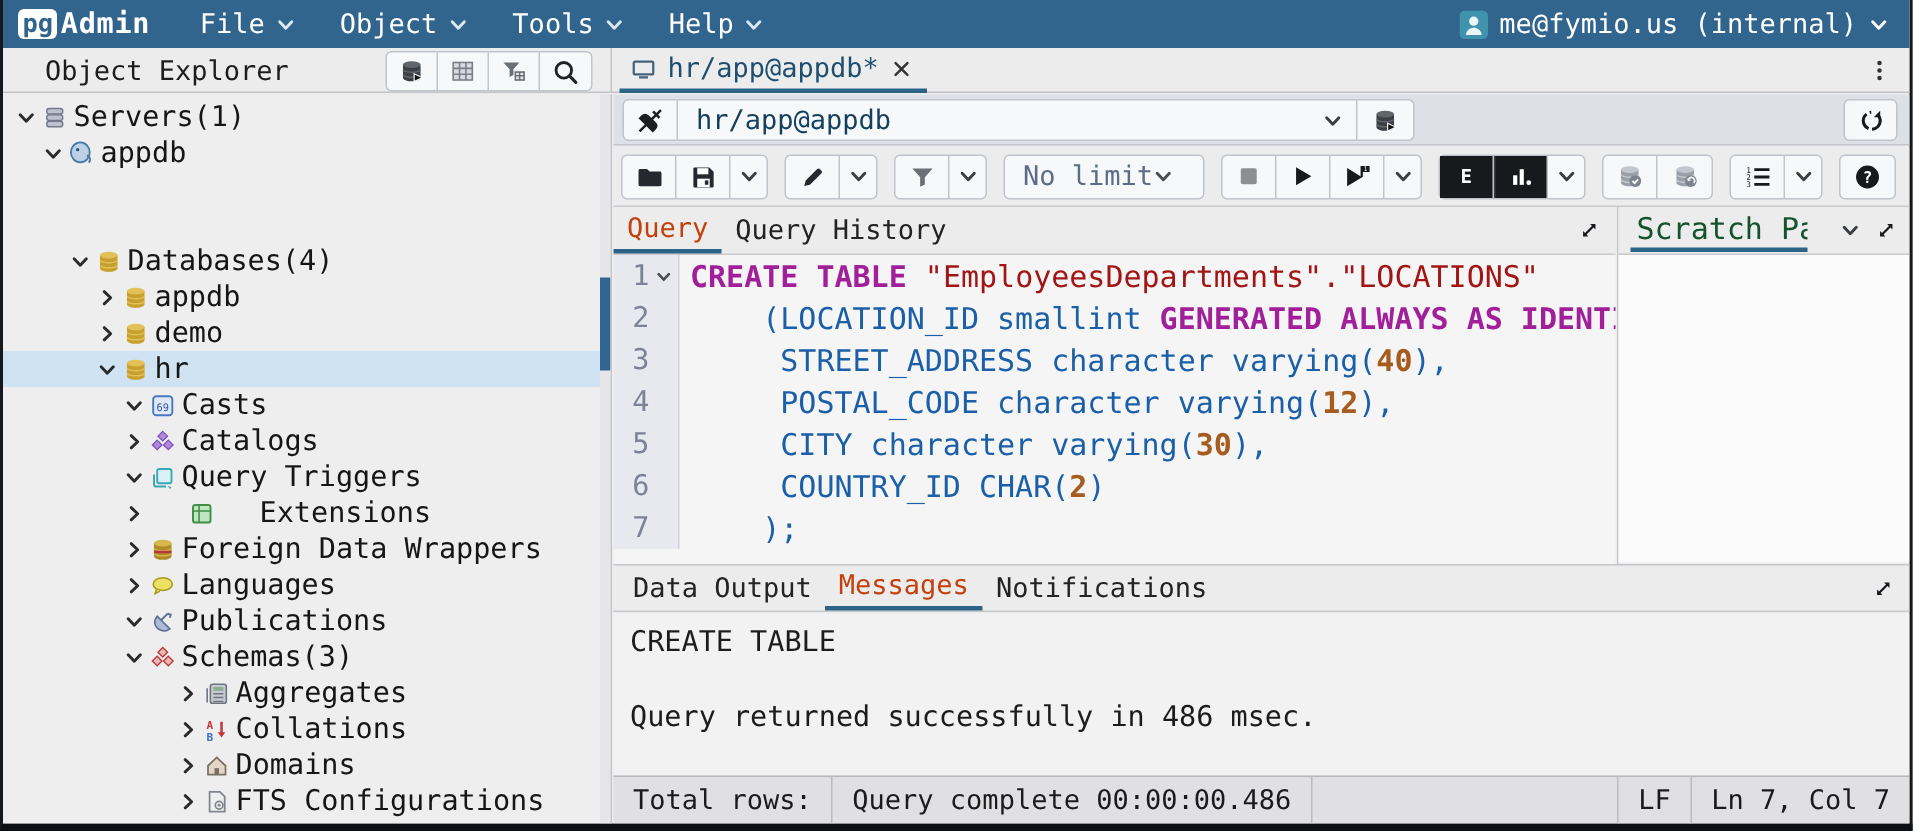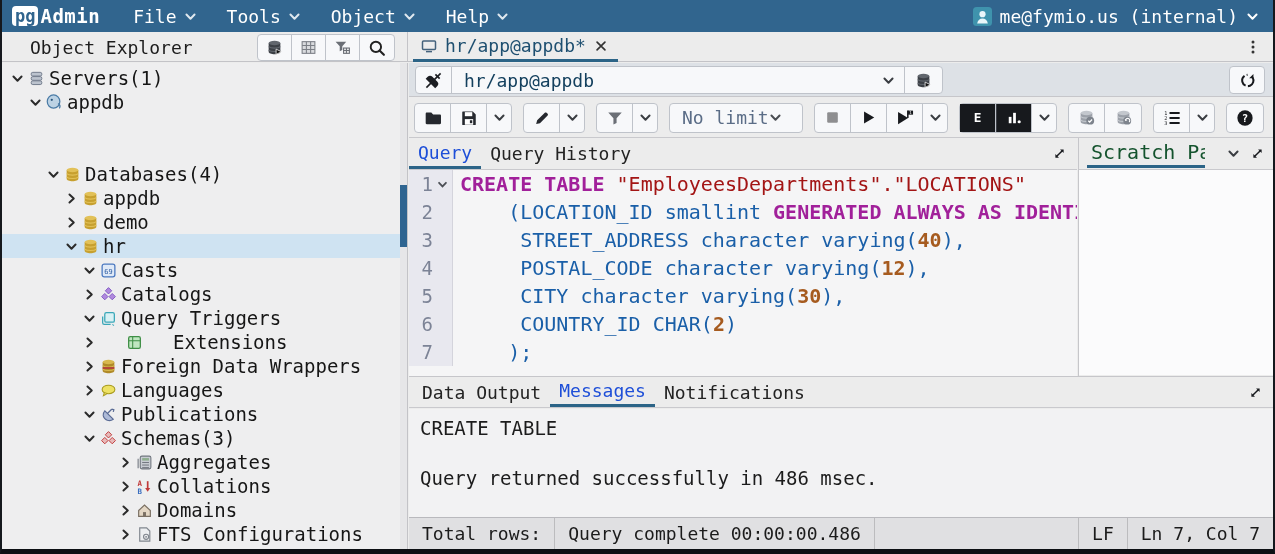--- a/index.html
+++ b/index.html
@@ -43,21 +43,21 @@
   .bgroup{display:flex;border:1px solid var(--btnborder);border-radius:4px;background:var(--btnbg);height:30px;}
   .bgroup .btn{display:flex;align-items:center;justify-content:center;width:36px;border-right:1px solid var(--btnborder);}
   .bgroup .btn:last-child{border-right:none;}
   .bgroup .btn.narrow{width:24px;}
   .bgroup .btn.dark{background:var(--dark);}
   .bgroup .btn.dark + .btn.dark{border-left:1px solid #3a3d44;}
   .btn-nolimit{display:flex;align-items:center;width:132px;padding:0 12px;font-size:18px;color:#5b6d87;}
   
   #edtabs{position:absolute;left:407px;top:138px;width:668px;height:32px;background:var(--panel);border-bottom:1px solid #c9c9cd;display:flex;align-items:stretch;}
   .ptab{display:flex;align-items:center;padding:0 9px;font-size:18px;color:#232323;}
-  .ptab.active{border-bottom:3px solid var(--accent);color:#1d4ed8;}
+  .ptab.active{border-bottom:3px solid var(--accent);color:#c2410c;}
   .expand-btn{margin-left:auto;display:flex;align-items:center;padding-right:10px;}
   #scratch{position:absolute;left:1076px;top:138px;right:0;height:238px;border-left:1px solid #c6c6ca;}
   #scratch-header{height:32px;background:var(--panel);border-bottom:1px solid #c9c9cd;display:flex;align-items:center;}
   #scratch-title{font-size:20px;color:#14532d;border-bottom:3px solid var(--accent);height:29px;display:flex;align-items:center;padding:0 4px;margin-left:8px;max-width:118px;overflow:hidden;white-space:nowrap;}
   #scratch-body{height:205px;background:#fbfbfc;}
   
   #editor{position:absolute;left:407px;top:170px;width:668px;height:206px;background:#f5f5f6;overflow:hidden;}
   .cline{display:flex;height:28px;align-items:center;}
   .gutter{width:44px;height:28px;background:#e8e8ef;border-right:1px solid #d4d4dc;display:flex;align-items:center;flex:none;}
   .lnum{width:24px;text-align:right;font-size:19px;color:#7c8396;}
@@ -98,27 +98,27 @@
       <span class="admin">Admin</span>
     </div>
     <div id="menus" style="display: flex;">
         <div class="menu-item">
           <span>File</span>
           <span><span style="color:#dfe8ef"><svg width="13" height="13" viewBox="0 0 16 16">
                 <path d="M3 5.5 8 10.8 13 5.5" fill="none" stroke="currentColor" stroke-width="2.4" stroke-linecap="round" stroke-linejoin="round"></path>
               </svg></span></span>
         </div>
         <div class="menu-item">
+          <span>Object</span>
+          <span><span style="color:#dfe8ef"><svg width="13" height="13" viewBox="0 0 16 16">
+                <path d="M3 5.5 8 10.8 13 5.5" fill="none" stroke="currentColor" stroke-width="2.4" stroke-linecap="round" stroke-linejoin="round"></path>
+              </svg></span></span>
+        </div>
+        <div class="menu-item">
           <span>Tools</span>
-          <span><span style="color:#dfe8ef"><svg width="13" height="13" viewBox="0 0 16 16">
-                <path d="M3 5.5 8 10.8 13 5.5" fill="none" stroke="currentColor" stroke-width="2.4" stroke-linecap="round" stroke-linejoin="round"></path>
-              </svg></span></span>
-        </div>
-        <div class="menu-item">
-          <span>Object</span>
           <span><span style="color:#dfe8ef"><svg width="13" height="13" viewBox="0 0 16 16">
                 <path d="M3 5.5 8 10.8 13 5.5" fill="none" stroke="currentColor" stroke-width="2.4" stroke-linecap="round" stroke-linejoin="round"></path>
               </svg></span></span>
         </div>
         <div class="menu-item">
           <span>Help</span>
           <span><span style="color:#dfe8ef"><svg width="13" height="13" viewBox="0 0 16 16">
                 <path d="M3 5.5 8 10.8 13 5.5" fill="none" stroke="currentColor" stroke-width="2.4" stroke-linecap="round" stroke-linejoin="round"></path>
               </svg></span></span>
         </div>

